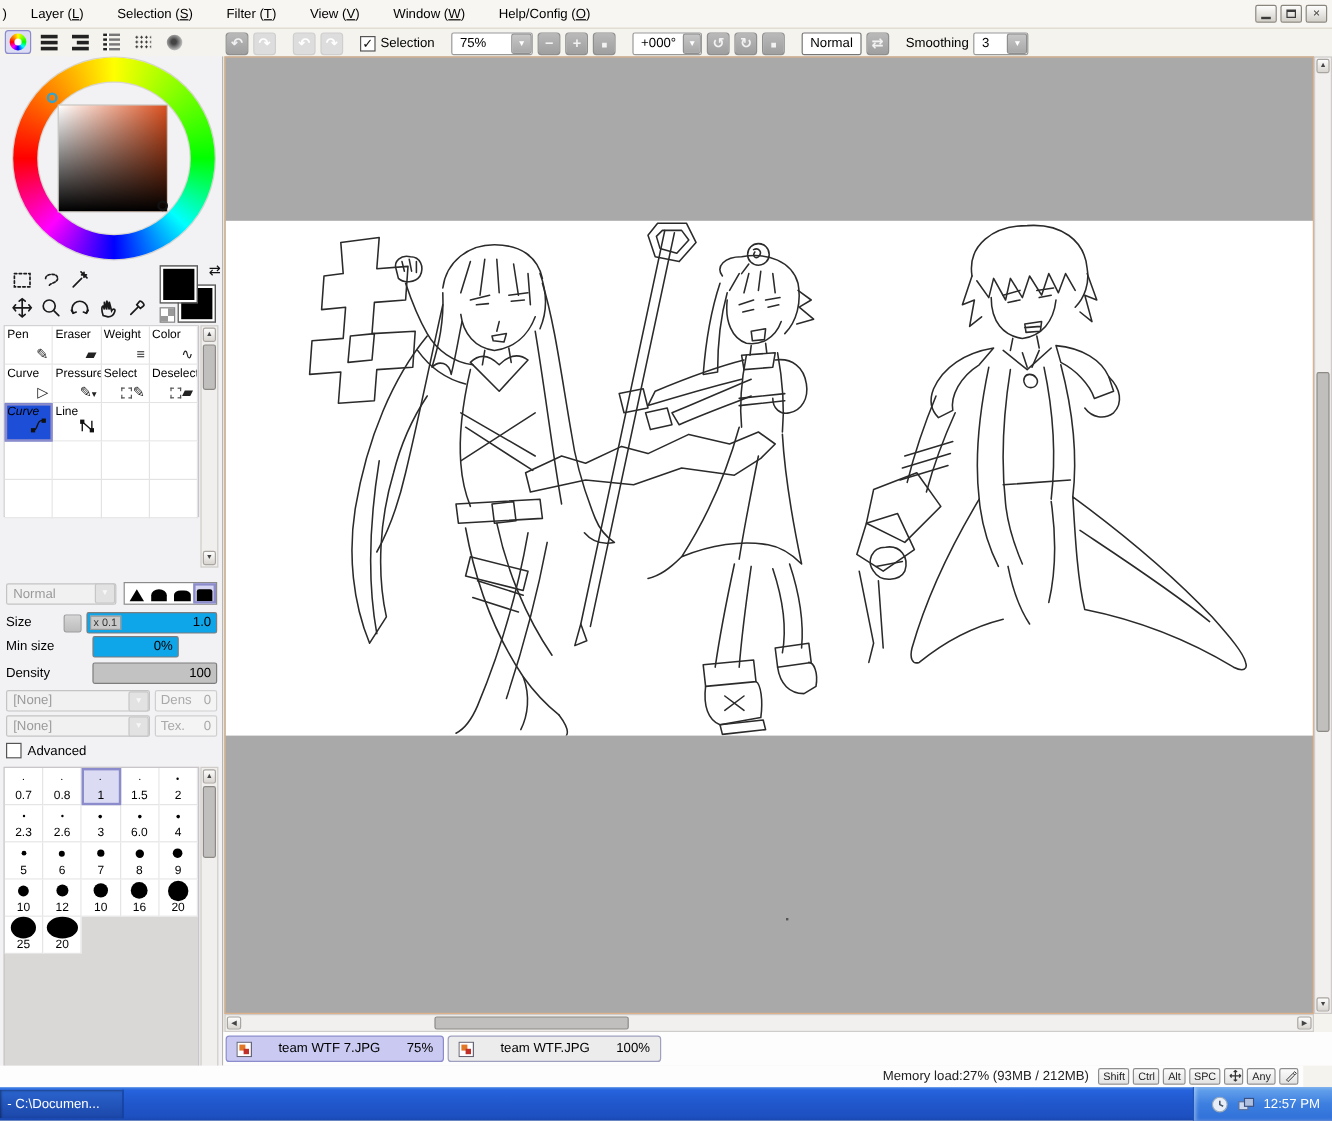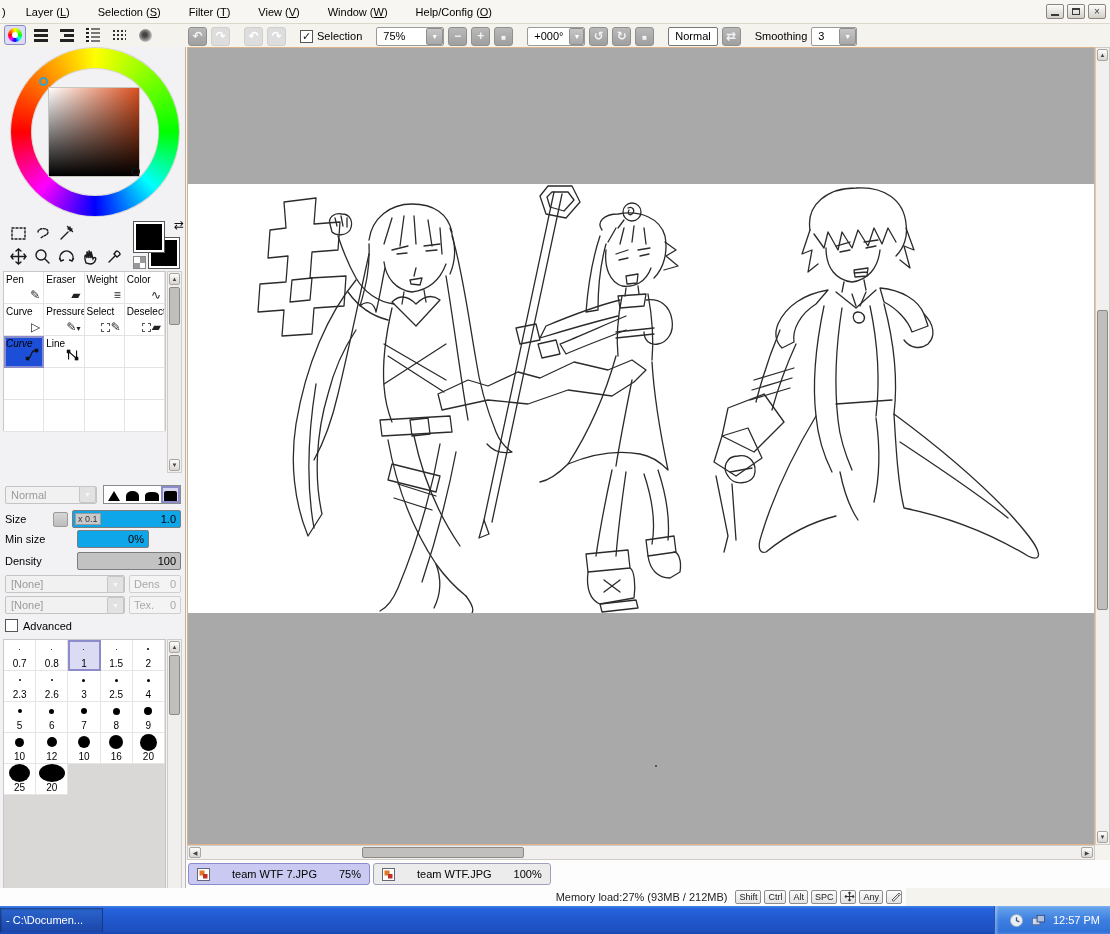--- a/index.html
+++ b/index.html
@@ -113,21 +113,21 @@
   .speck { position:absolute; left:467px; top:717px; width:2px; height:2px; background:#555; }
   #vscroll { position:absolute; left:909px; top:0; width:15px; height:798px; background:#f1f0ef; border:1px solid #cfccc9; }
   #hscroll { position:absolute; left:1px; top:798px; width:908px; height:15px; background:#f1f0ef; border:1px solid #cfccc9; }
   #tab-strip { position:absolute; left:0; top:813px; width:924px; height:28px; background:#fdfdfd; display:flex; align-items:center; gap:3px; padding-left:2px; }
   .doc-tab { height:22px; display:flex; align-items:center; gap:22px; padding:0 8px; border:1px solid #9f9fbf; border-radius:3px; background:#ececec; min-width:155px; }
   .doc-tab.active { background:#c9c9f1; border-color:#8c8ccd; }
   .doc-tab .zoom { margin-left:auto; }
   .doc-icon { width:13px; height:13px; }
 
   
-  #statusbar { position:absolute; left:0; top:888px; width:906px; height:18px; background:#fdfdfd; display:flex; align-items:center; justify-content:flex-end; gap:3px; padding-right:4px; color:#222; }
+  #statusbar { position:absolute; left:0; top:888px; width:1086px; height:18px; background:#fdfdfd; display:flex; align-items:center; justify-content:flex-end; gap:3px; padding-right:4px; color:#222; }
   .key-btn { height:14px; border:1px solid #8d8d8d; background:linear-gradient(#fcfcfc,#e2e2e2); border-radius:2px; font-size:9px; padding:0 3px; line-height:12px; color:#222; }
   .key-ico { width:16px; }
 
   
   #taskbar { position:absolute; left:0; top:906px; width:1110px; height:28px; background:linear-gradient(#4584e6 0%,#2663dd 9%,#2158cd 45%,#1d4fc0 88%,#1847ae 100%); display:flex; align-items:stretch; color:#fff; }
   .task-btn { width:103px; margin:2px 0 2px 0; background:linear-gradient(#2b65cf,#1b46a8); border-right:1px solid #123a90; box-shadow:inset 1px 1px 2px rgba(0,0,0,.4); display:flex; align-items:center; padding-left:6px; font-size:11px; white-space:nowrap; overflow:hidden; }
   #tray { margin-left:auto; display:flex; align-items:center; gap:7px; padding:0 10px 0 14px; background:linear-gradient(#68a5ec,#3d7fe0 50%,#2f6fd8); border-left:1px solid #1e55b8; box-shadow:inset 2px 0 3px rgba(255,255,255,.35); }
   .tray-ico { width:15px; height:15px; }
   #clock { font-size:11px; }
 </style>
@@ -429,21 +429,21 @@
           <div class="sz-cell">
             <span class="sz-dot" style="width:2px;height:2px"></span>
             <span class="sz-num">2.6</span>
           </div>
           <div class="sz-cell">
             <span class="sz-dot" style="width:3px;height:3px"></span>
             <span class="sz-num">3</span>
           </div>
           <div class="sz-cell">
             <span class="sz-dot" style="width:3px;height:3px"></span>
-            <span class="sz-num">2.5</span>
+            <span class="sz-num">6.0</span>
           </div>
           <div class="sz-cell">
             <span class="sz-dot" style="width:3px;height:3px"></span>
             <span class="sz-num">4</span>
           </div>
           <div class="sz-cell">
             <span class="sz-dot" style="width:4px;height:4px"></span>
             <span class="sz-num">5</span>
           </div>
           <div class="sz-cell">

